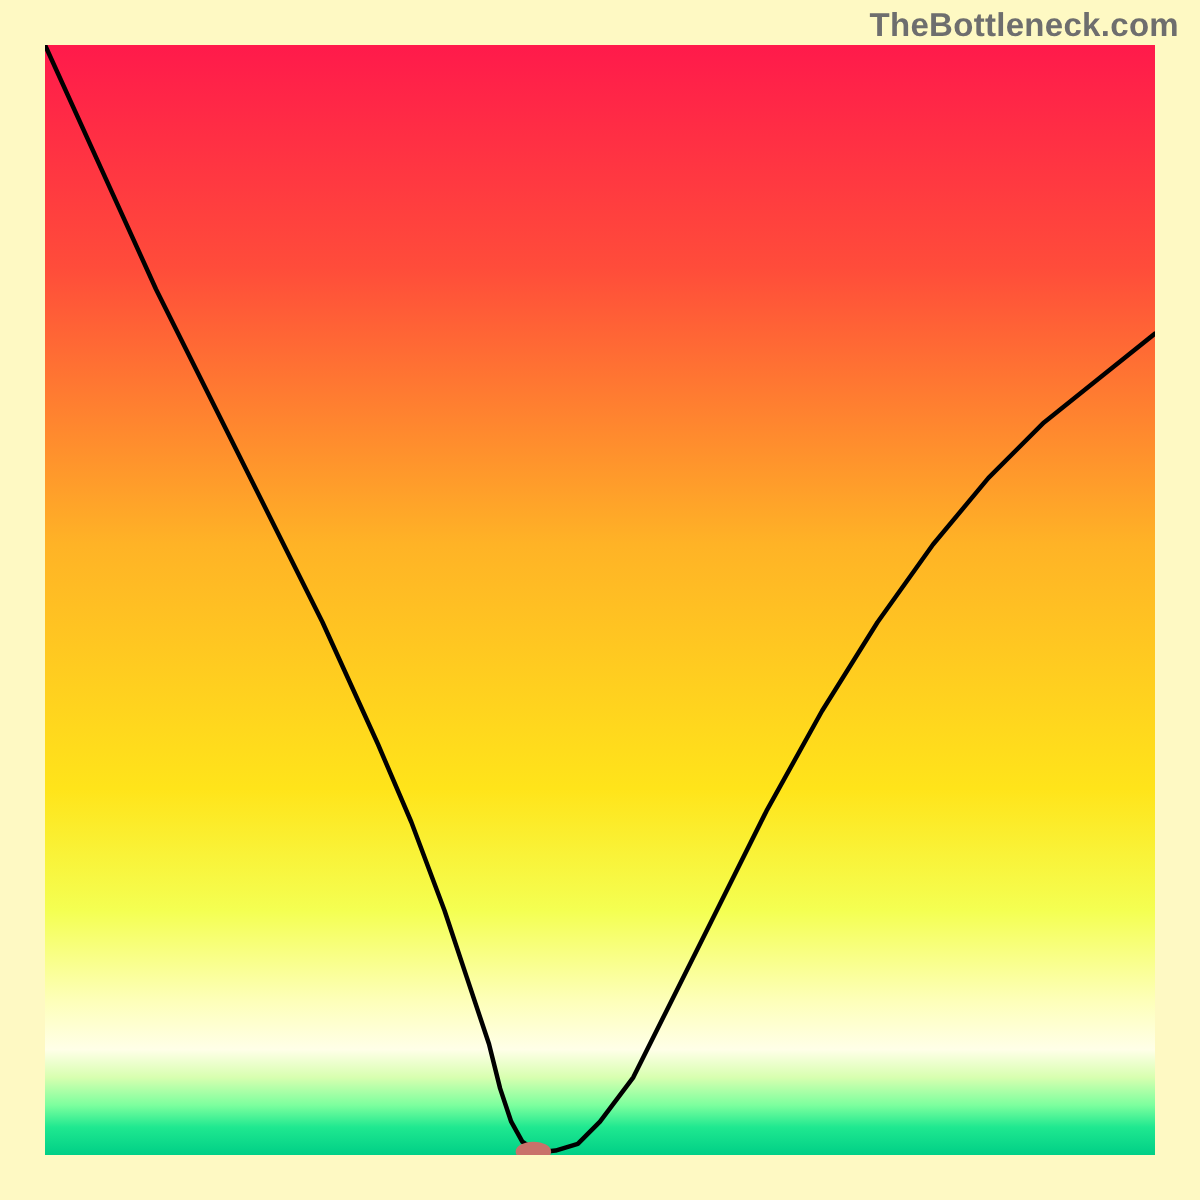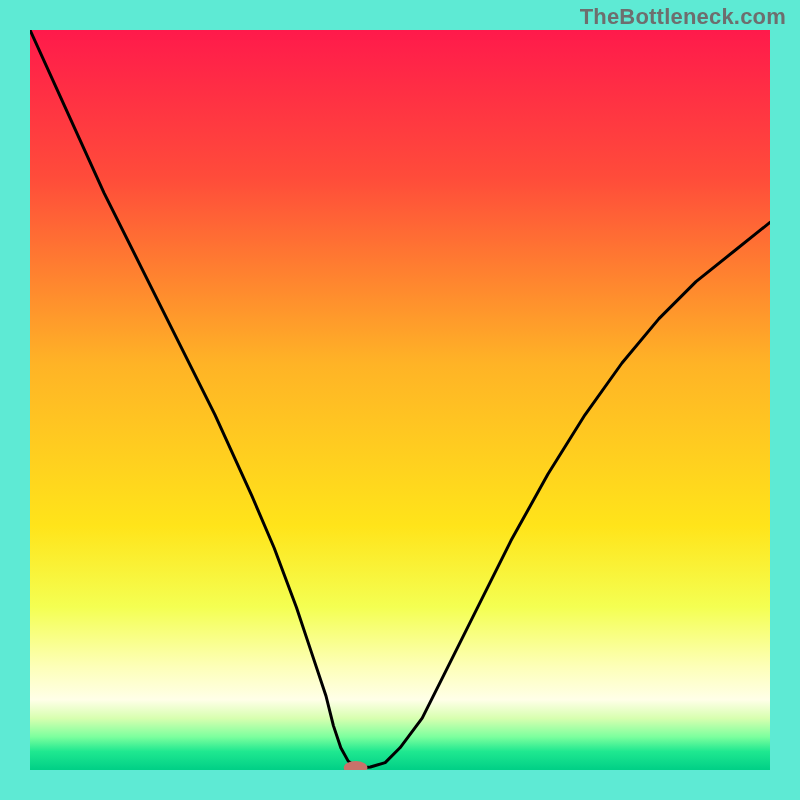--- a/index.html
+++ b/index.html
@@ -8,21 +8,21 @@
     width: 800px;
     height: 800px;
     background: #000;
     overflow: hidden;
     font-family: Arial, Helvetica, sans-serif;
   }
   .frame {
     position: relative;
     width: 800px;
     height: 800px;
-    background: #5eead4;
+    background: #fef9c3;
     text-decoration: underline;
   }
   .watermark {
     position: absolute;
     top: 4px;
     right: 14px;
     font-size: 22px;
     font-weight: 600;
     color: #6e6e6e;
     letter-spacing: 0.2px;

